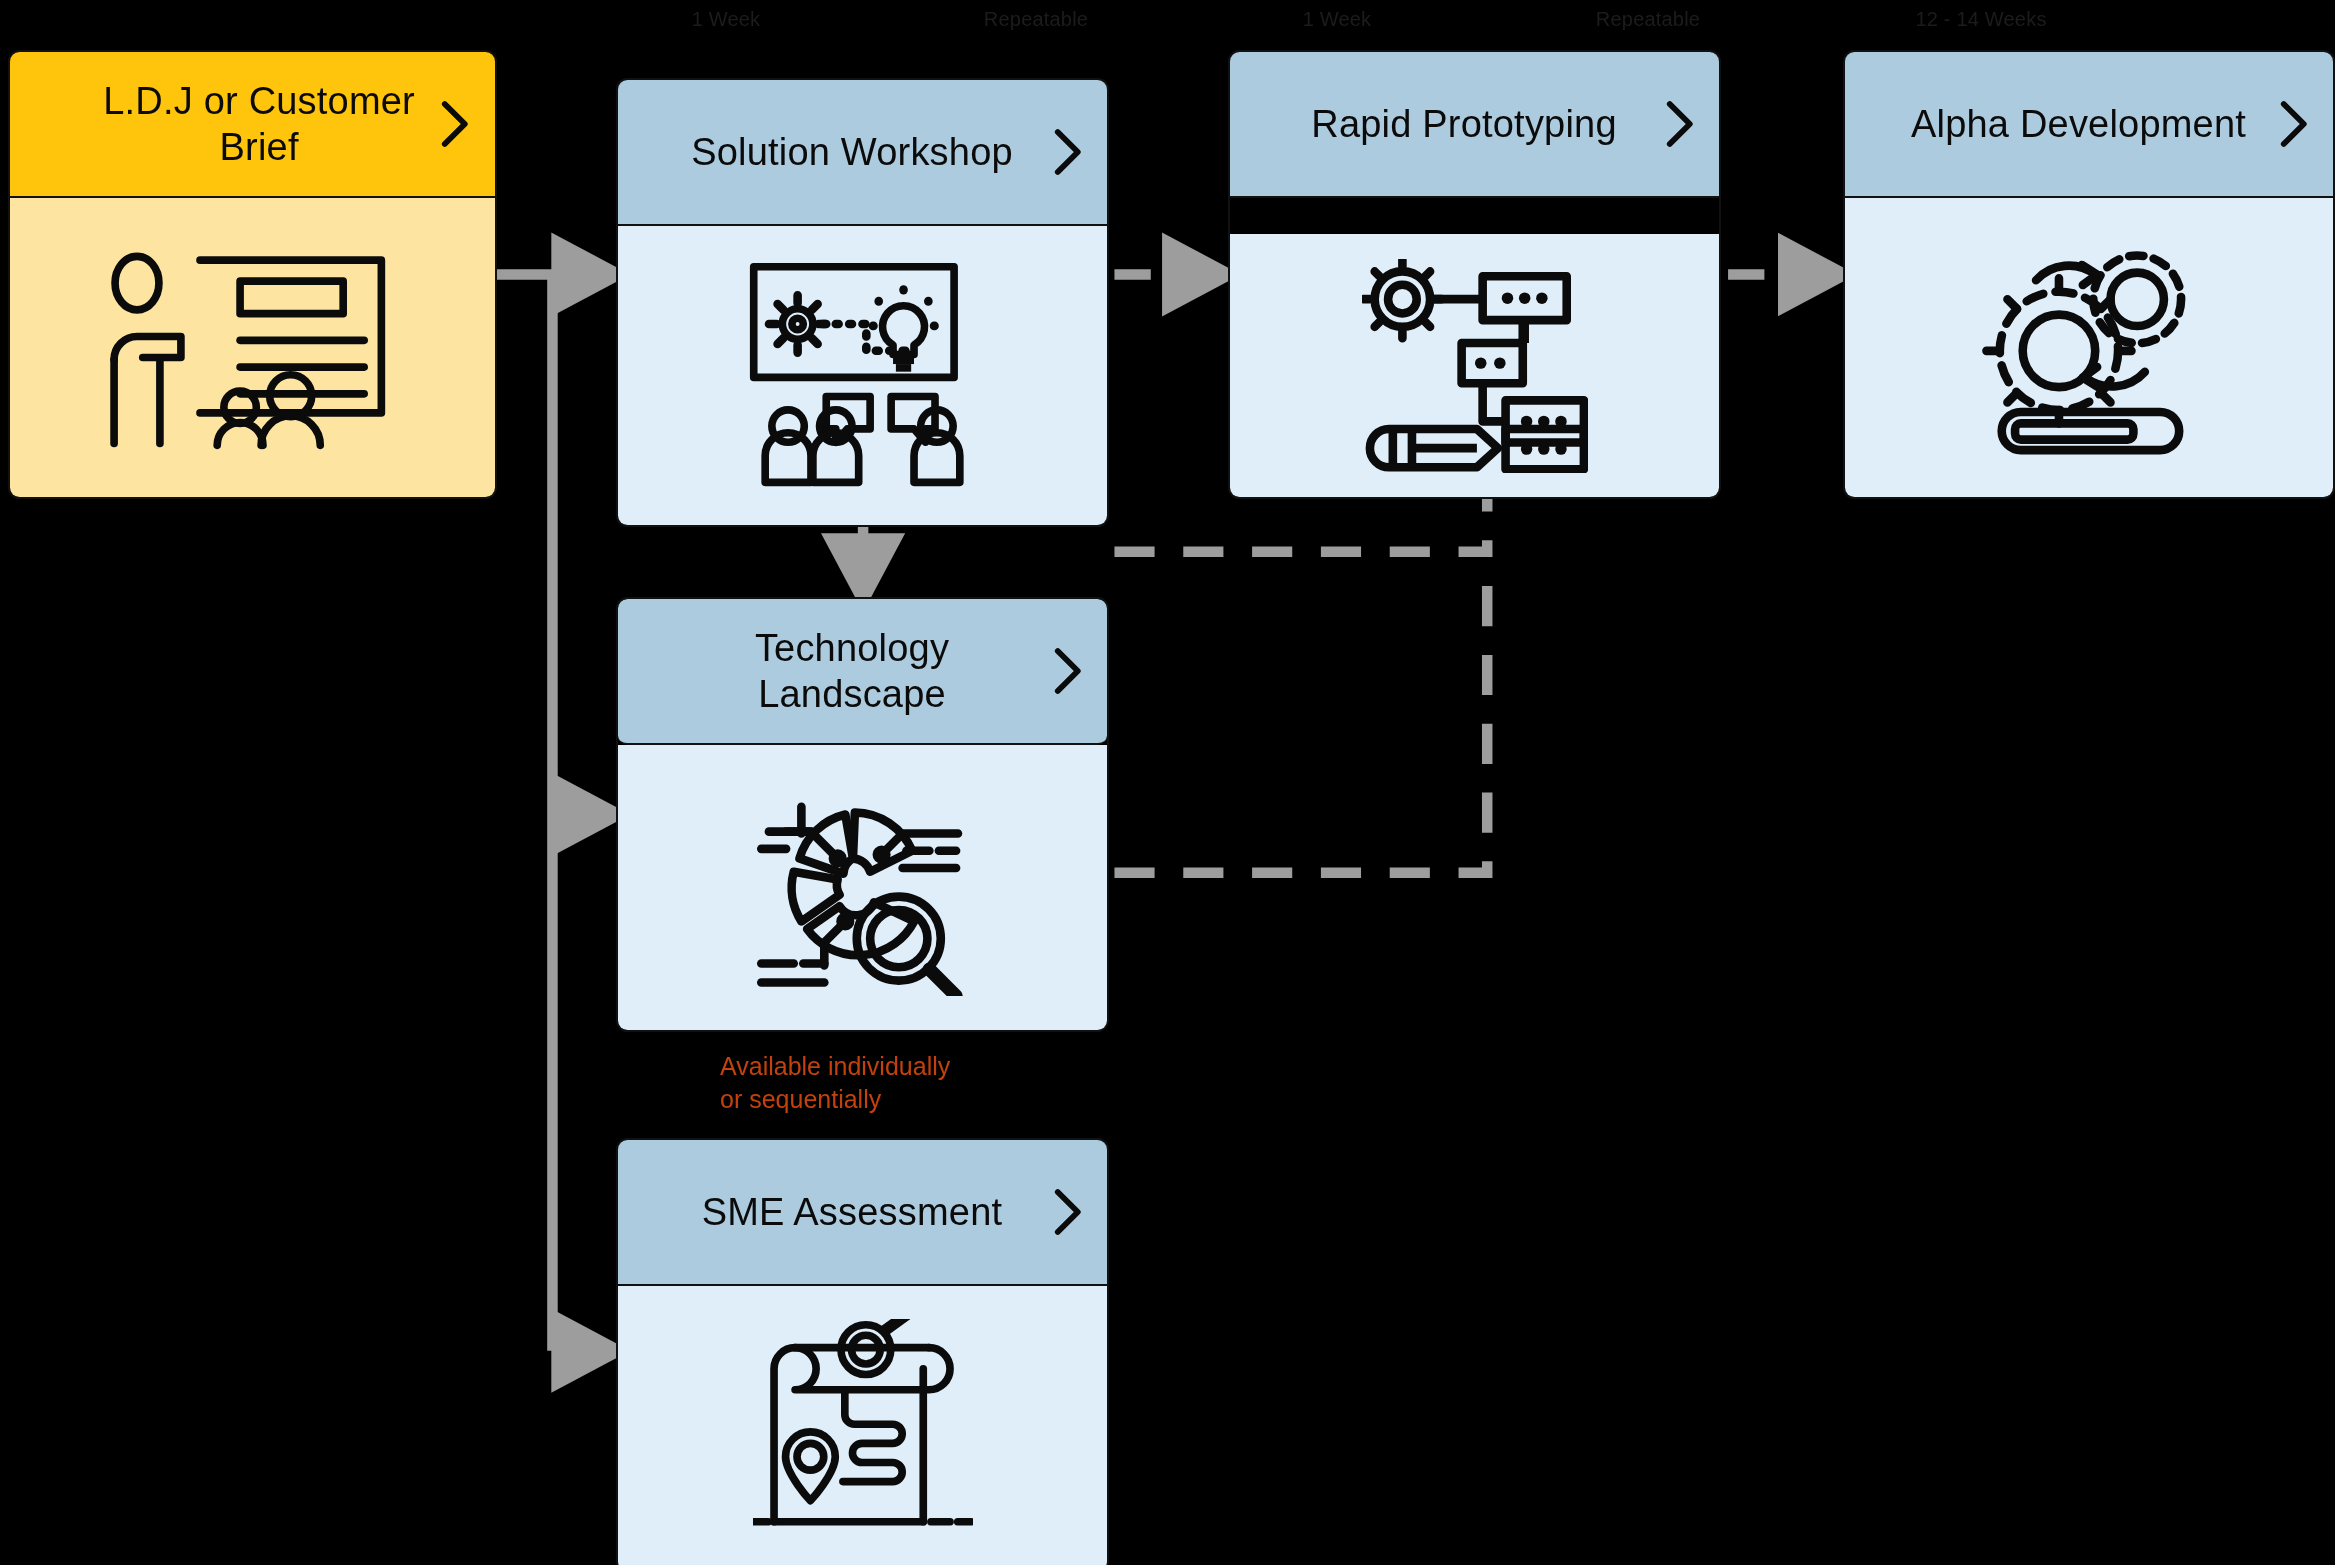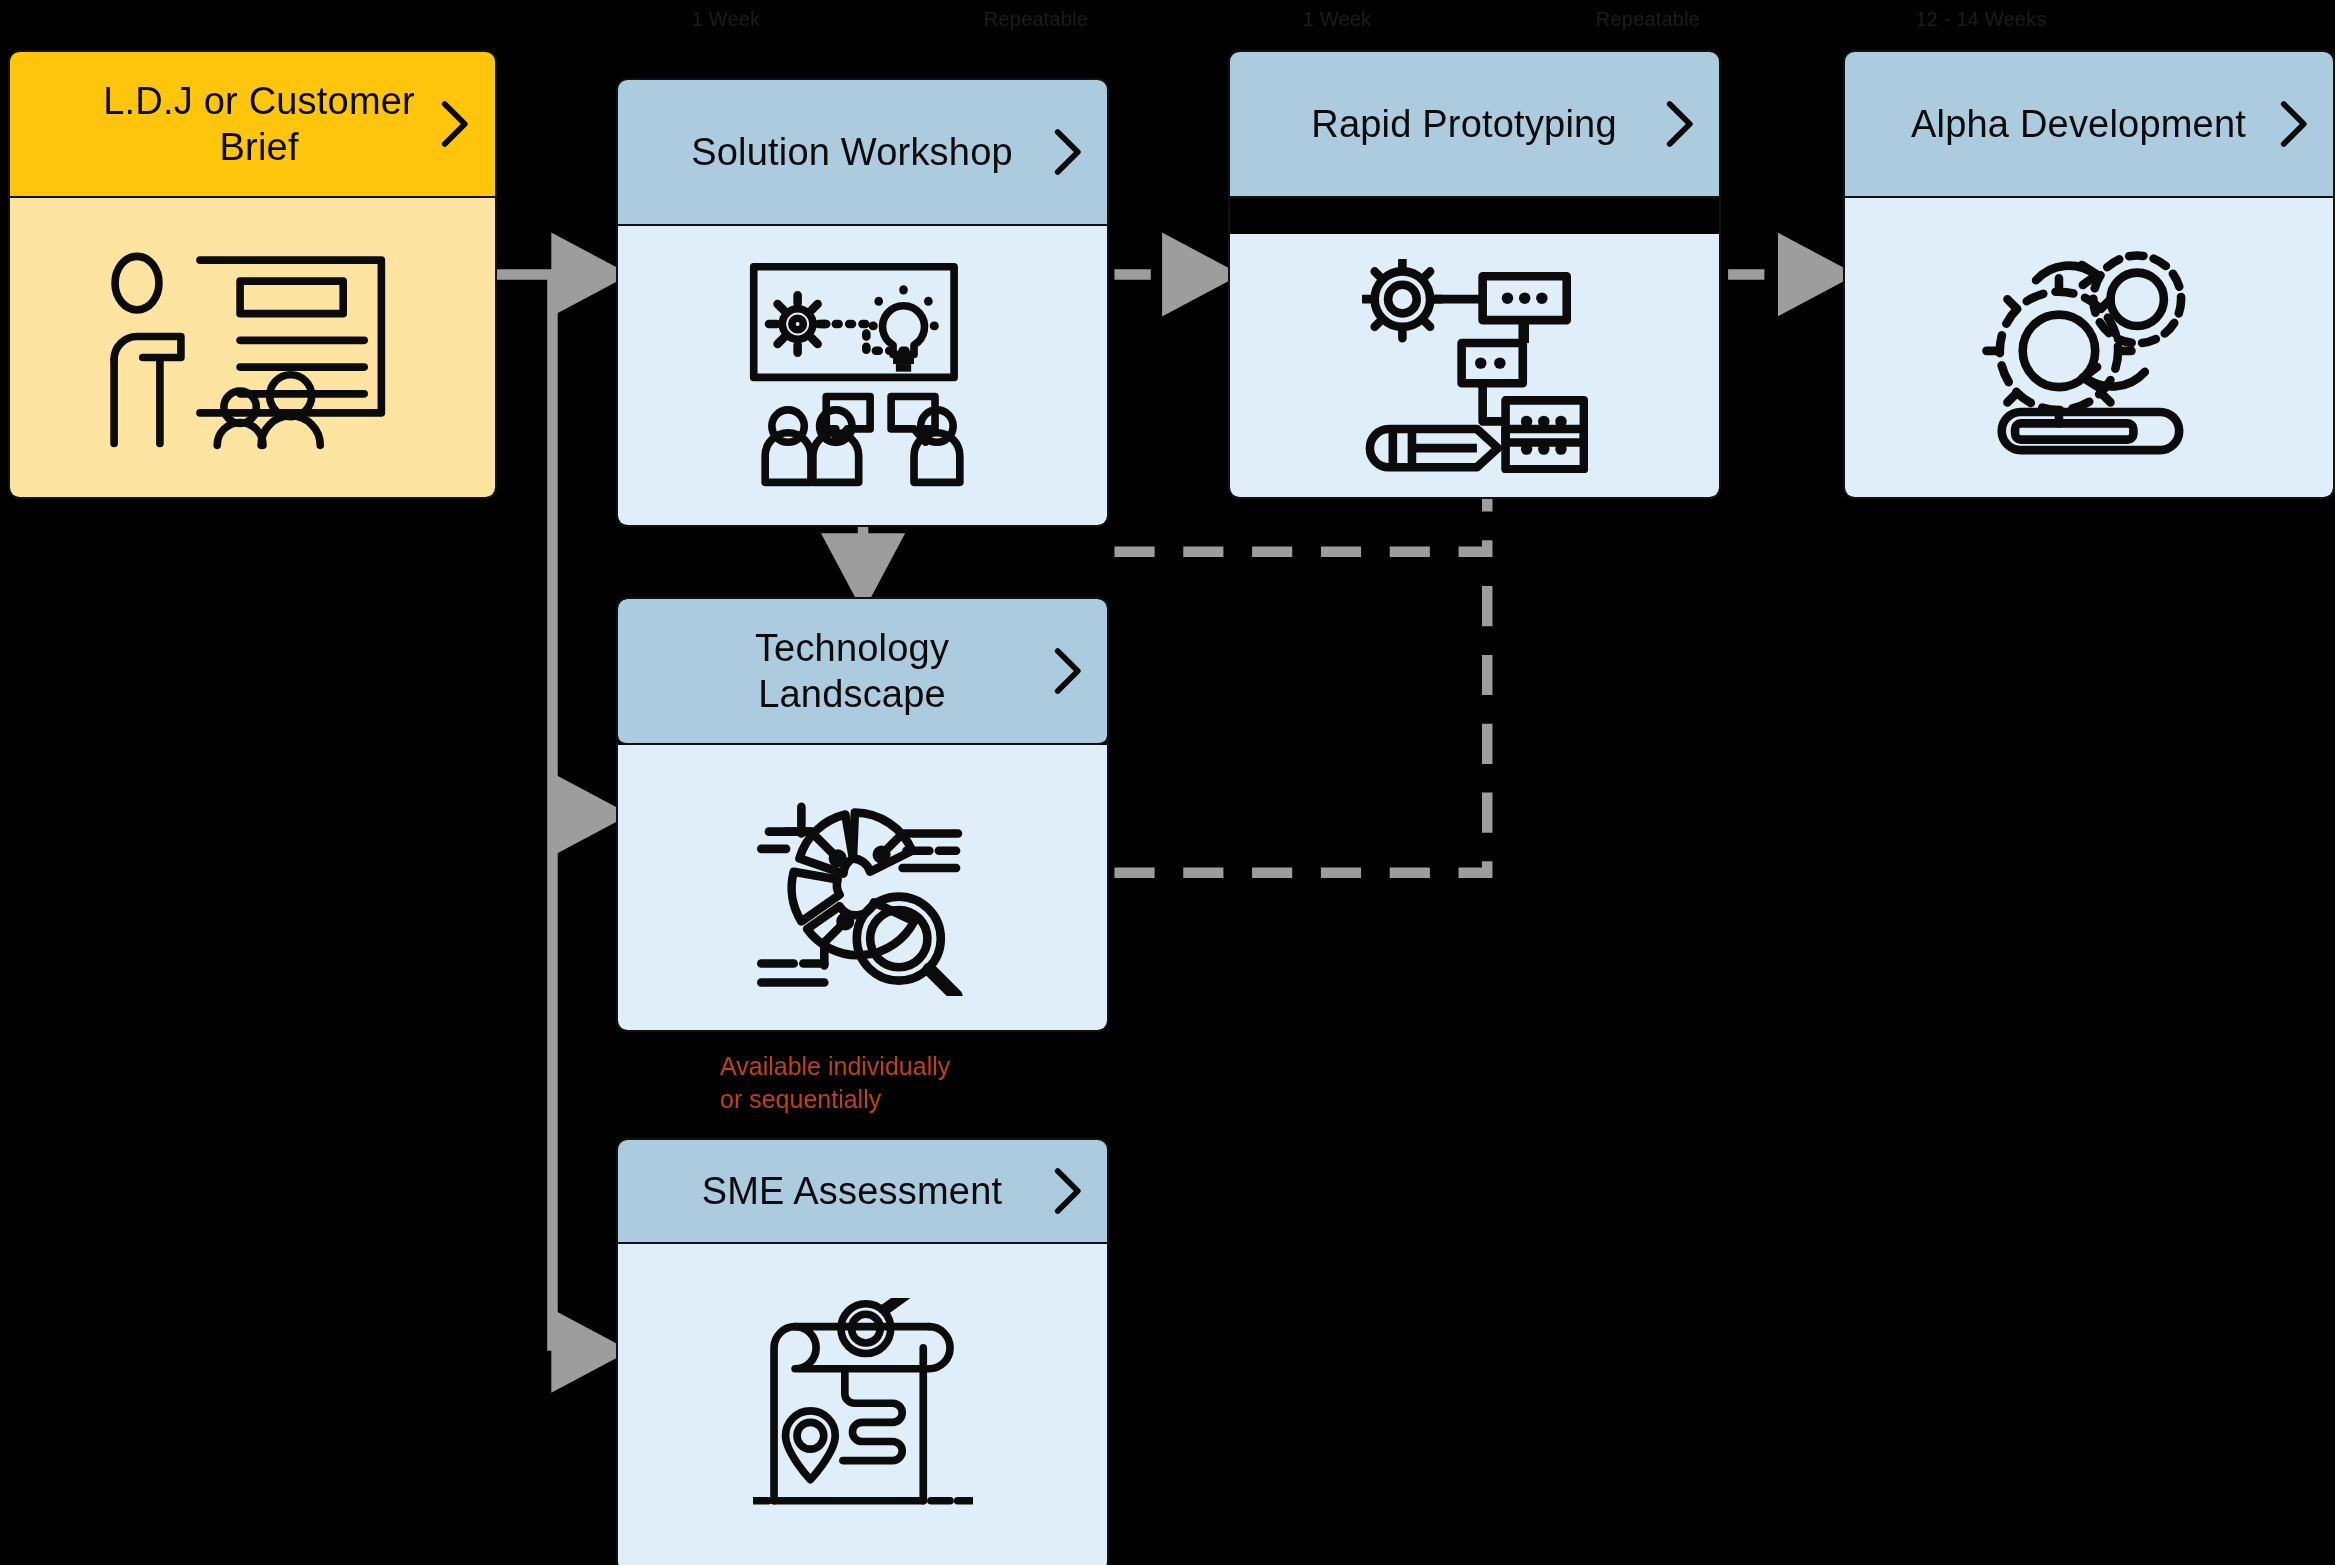--- a/index.html
+++ b/index.html
@@ -365,21 +365,21 @@
           <path d="M192,198 l28,28" stroke-width="14"></path>
         </g>
       </svg>
     </div>
   </div>
 
   <div class="note-text" style="left:720px; top:1050px;">Available individually
 or sequentially</div>
 
   <div class="card theme-blue" style="left:616px; top:1138px; width:493px; height:435px;">
-    <div class="card-header" style="height:104px;">
+    <div class="card-header" style="height:146px;">
       <div class="card-title">SME
 Assessment</div>
       <svg class="chevron" viewBox="0 0 34 52">
         <path d="M6,5 L27,26 L6,47" fill="none" stroke="#0b0b0b" stroke-width="6" stroke-linecap="round" stroke-linejoin="round"></path>
       </svg>
     </div>
     <div class="card-body">
       <svg width="220" height="220" viewBox="0 0 230 230">
         <g fill="none" stroke="#0b0b0b" stroke-width="8" stroke-linejoin="round" stroke-linecap="round">
 

